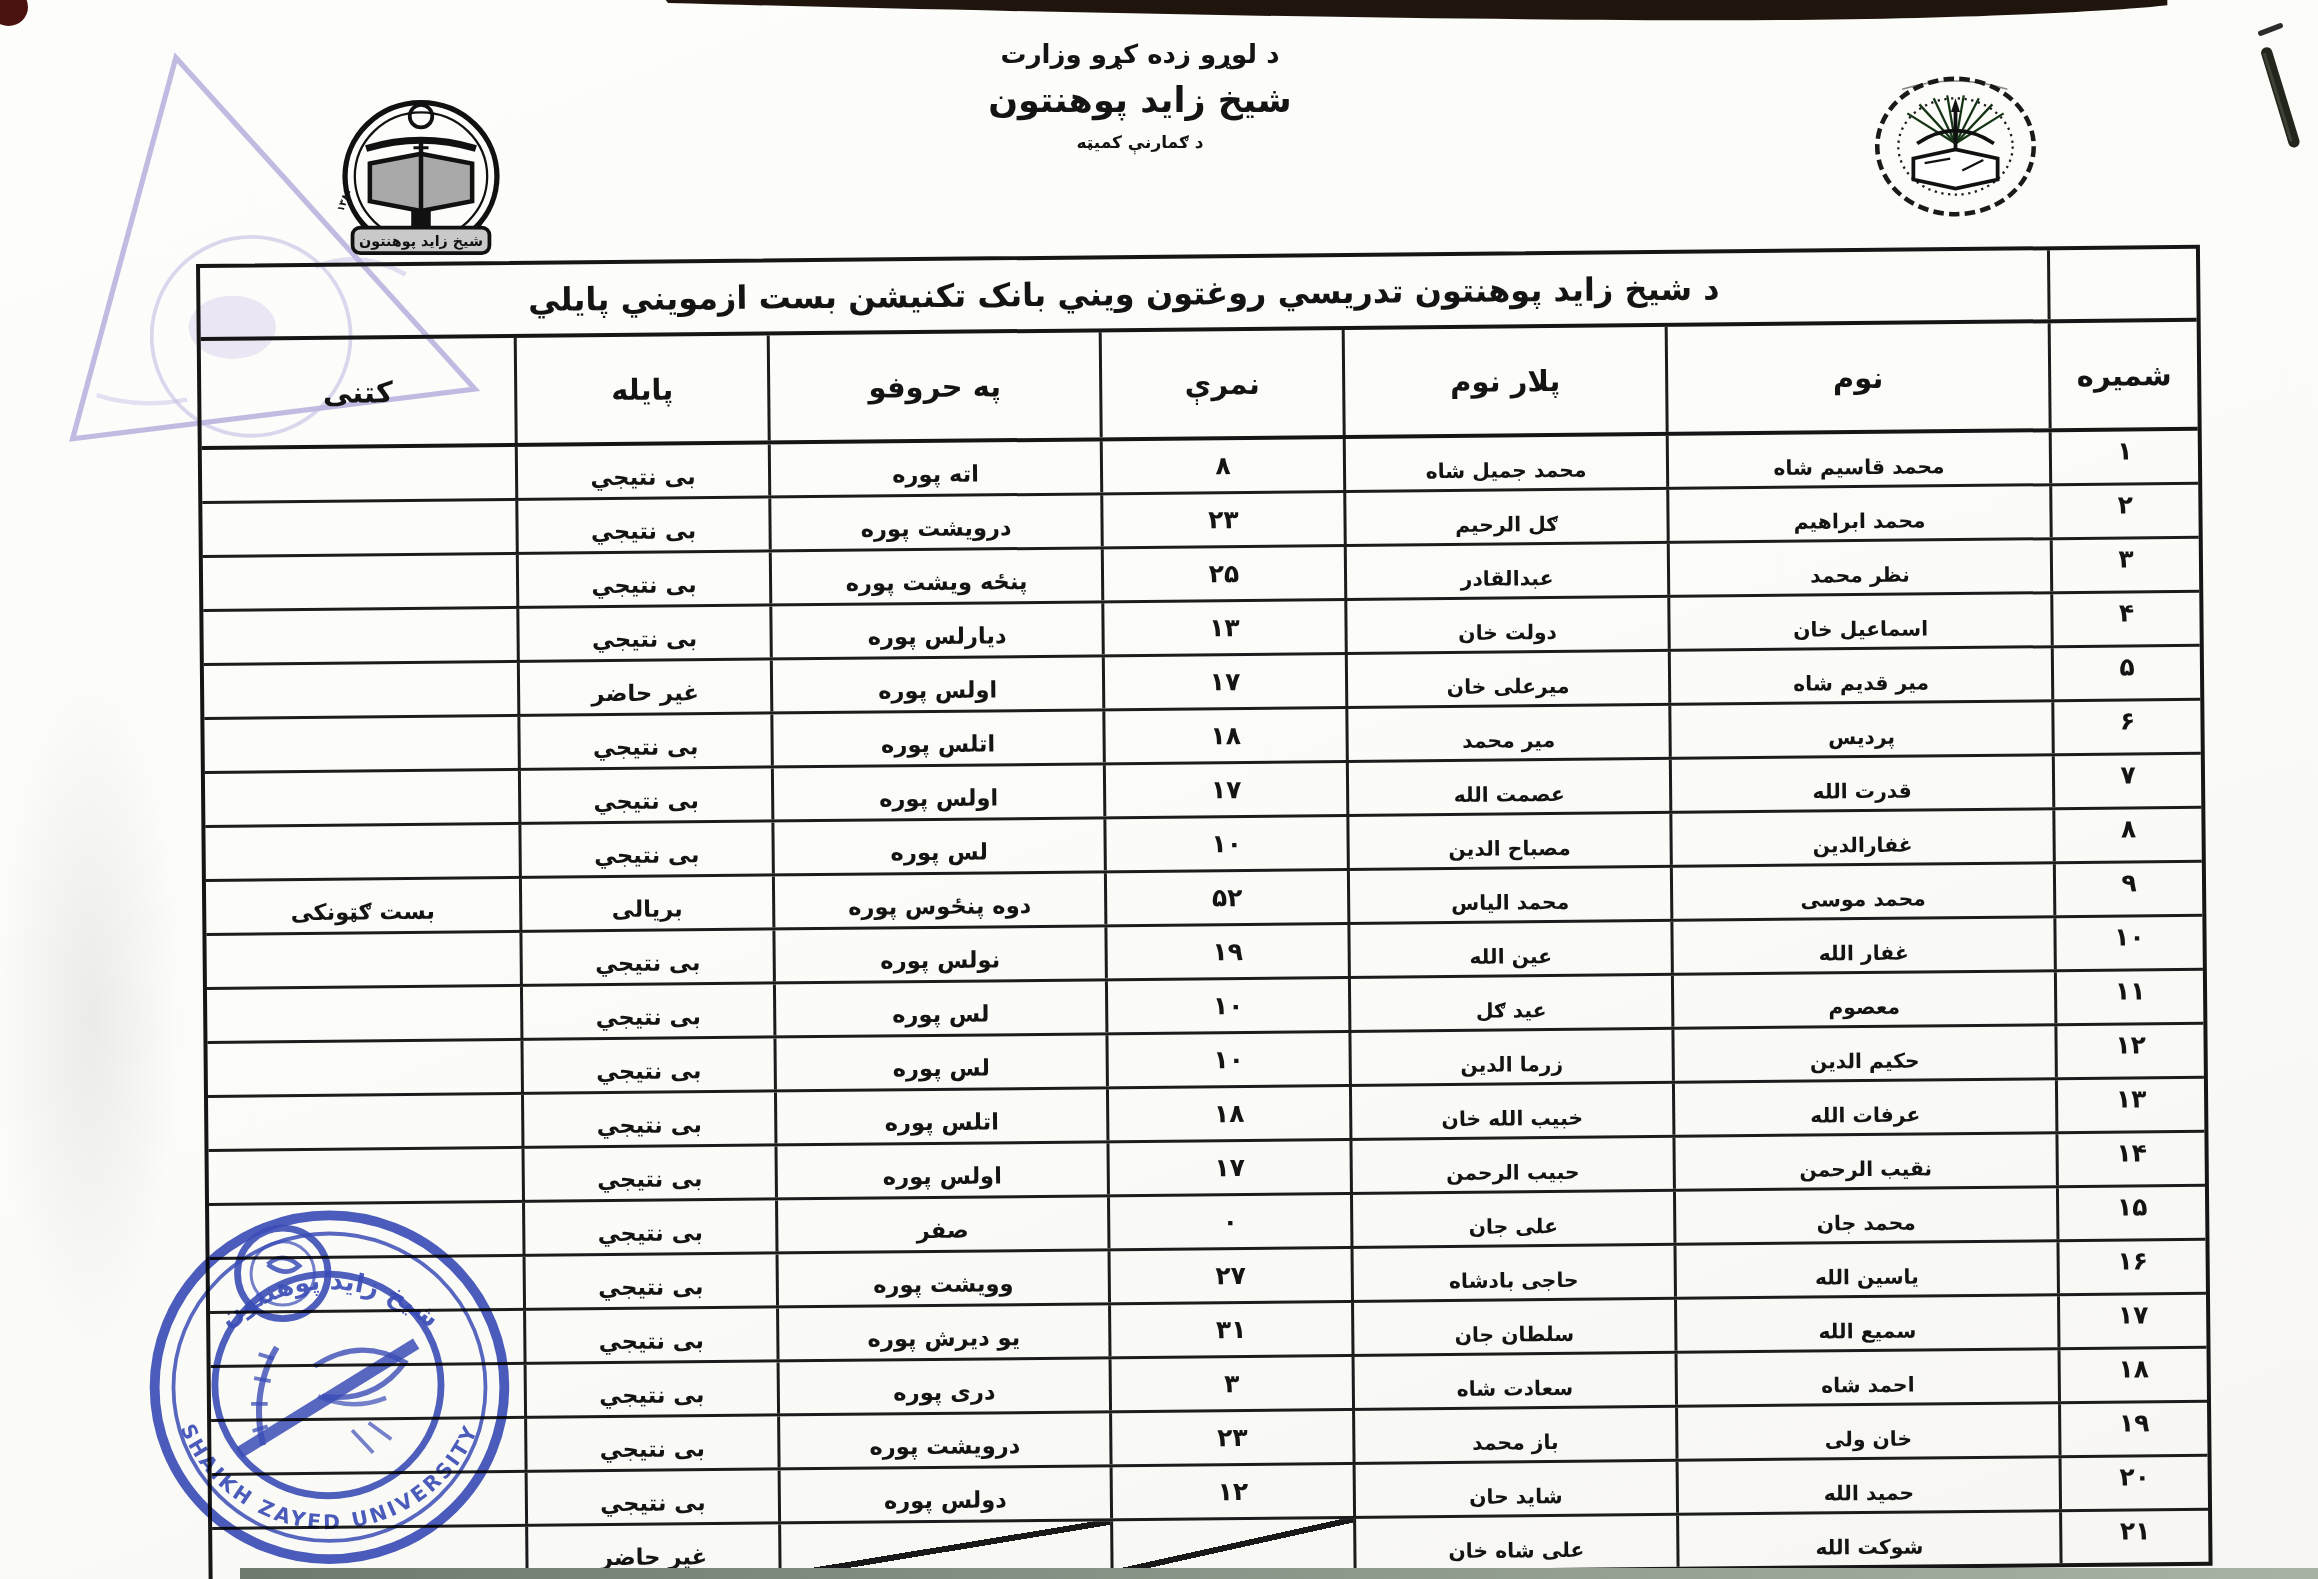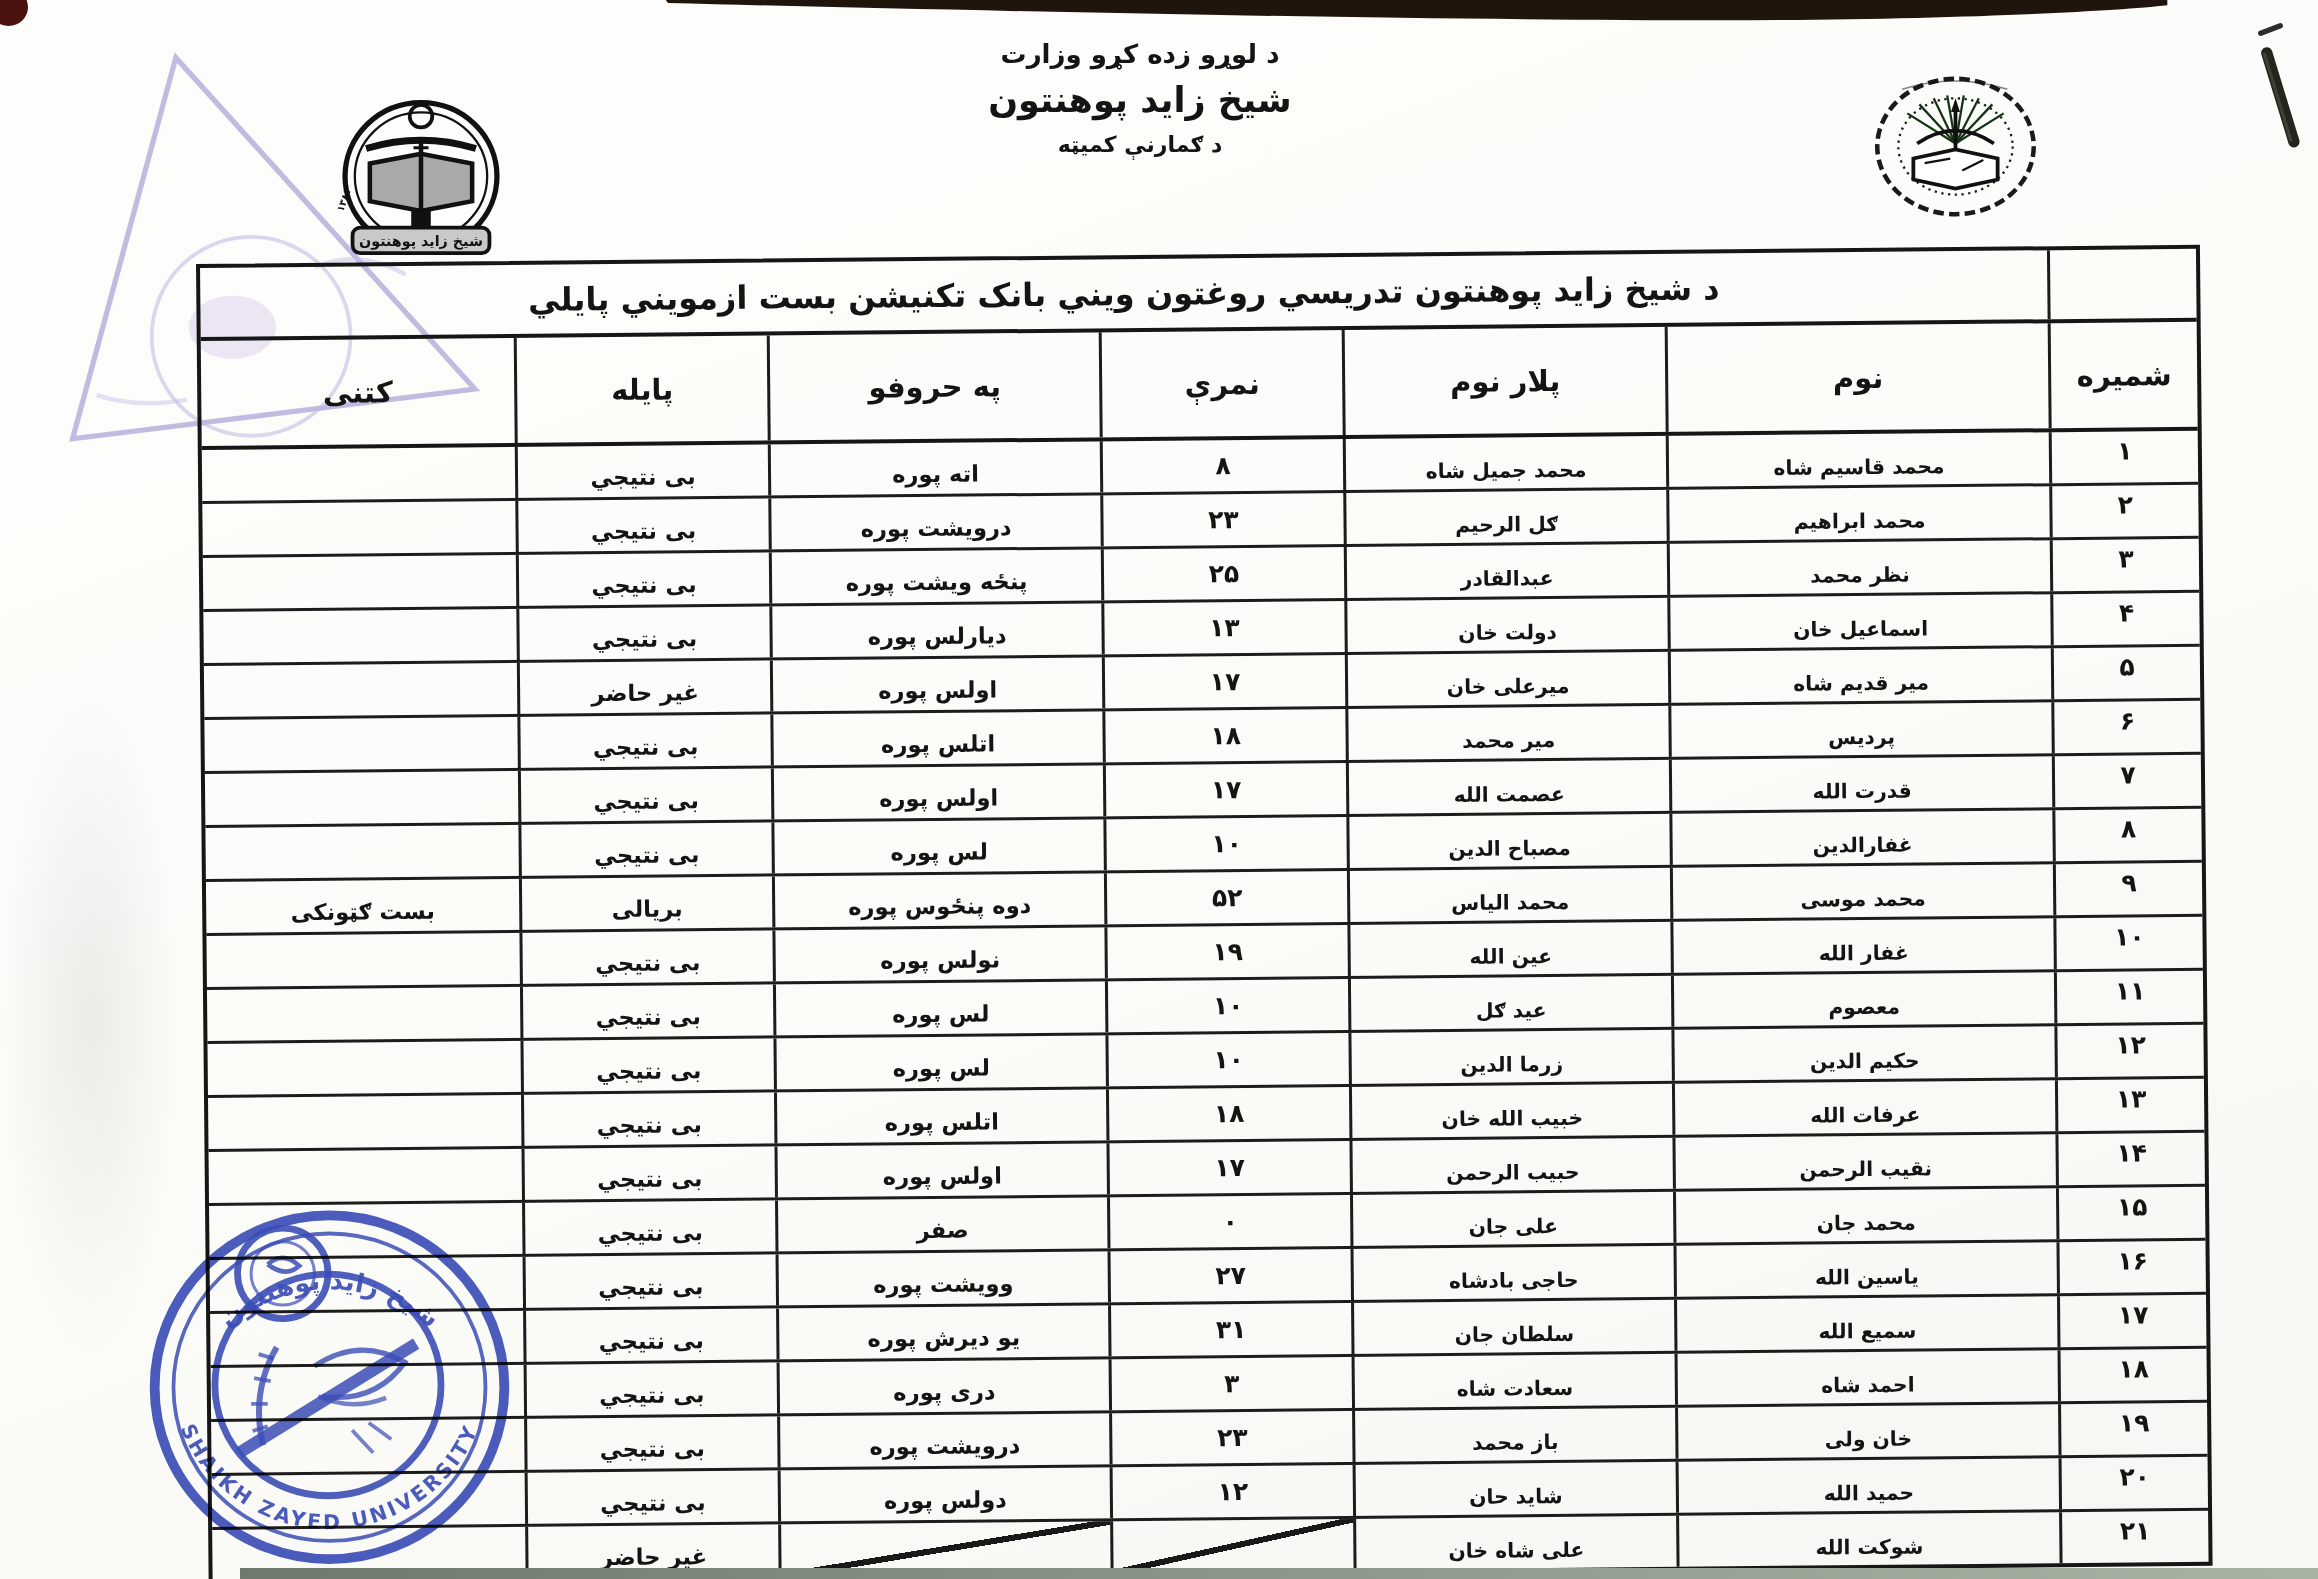--- a/index.html
+++ b/index.html
@@ -16,21 +16,21 @@
   .corner-mark{position:absolute;left:-10.5px;top:-12px;width:39px;height:38px;background:#4a120e;border-radius:50%;}
   .bottom-strip{position:absolute;left:241px;right:0;top:1568px;height:11.3px;
     background:linear-gradient(90deg,#6e7a6e,#8e9a8c 55%,#a9b3a4);}
   .left-shading{position:absolute;left:0;top:678px;width:181px;height:678px;pointer-events:none;
     background:radial-gradient(closest-side,rgba(160,160,155,.18),rgba(160,160,155,0));}
   
   .letterhead{position:absolute;left:802px;top:39px;width:678px;text-align:center;font-weight:700;}
   .letterhead .l1{font-size:26px;margin-bottom:10.5px;}
   .letterhead .l2{font-size:35px;margin-bottom:12px;}
   .letterhead .l3{font-size:25.6px;margin-bottom:7.5px;}
-  .letterhead .l4{font-size:22px;}
+  .letterhead .l4{font-size:17px;}
   
   .emblem{position:absolute;}
   
   .purple-stamp{position:absolute;left:45px;top:41px;width:467px;height:437px;opacity:.62;pointer-events:none;}
   
   .pin{position:absolute;left:2218px;top:15px;width:98px;height:151px;}
   
   .rtable{
     position:absolute;left:197px;top:264px;width:1996px;
     transform:rotate(-0.55deg);transform-origin:0 0;

